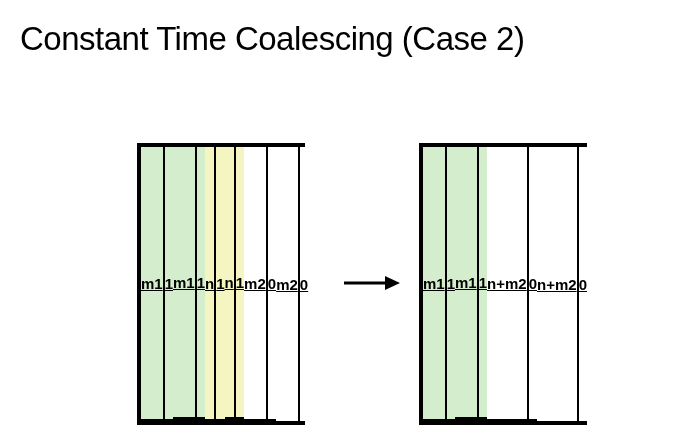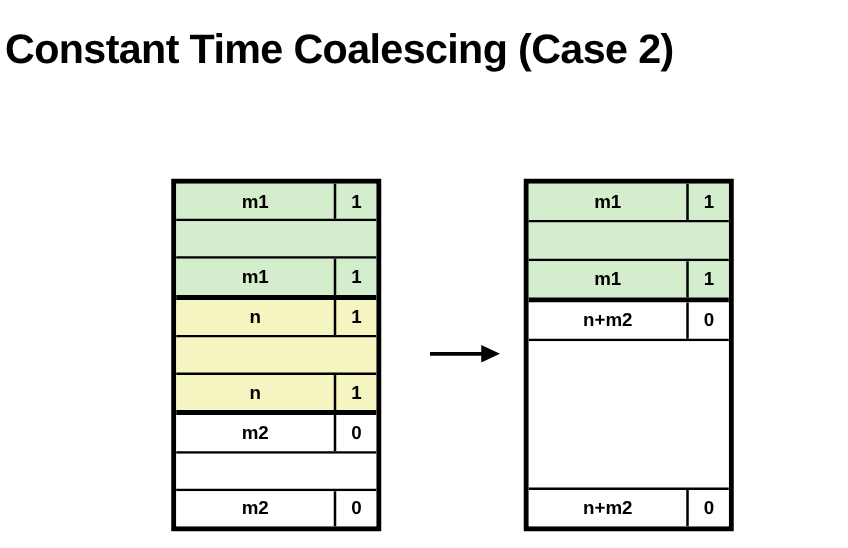--- a/index.html
+++ b/index.html
@@ -6,35 +6,36 @@
   html, body {
     width: 678px; height: 438px;
     background: #ffffff;
     font-family: "Liberation Sans", sans-serif;
     overflow: hidden;
     position: relative;
   }
   .slide { position: relative; width: 678px; height: 438px; }
   .title {
     position: absolute;
-    left: 4px; top: 20px;
+    left: 20px; top: 20px;
     font-size: 33px;
-    font-weight: bold;
+    font-weight: normal;
     color: #000;
     letter-spacing: -0.5px;
     white-space: nowrap;
   }
   .mem-block {
     position: absolute;
     top: 143px;
     width: 168px; height: 282px;
     border: 4px solid #000;
     display: flex;
-    flex-direction: column;
+    flex-direction: row;
     background: #fff;
+    text-decoration: underline;
   }
   .mem-block.left  { left: 137px; }
   .mem-block.right { left: 419px; }
   .mem-row {
     flex: 1 1 0;
     display: flex;
     border-bottom: 2px solid #000;
     min-height: 0;
   }
   .mem-row.thick { border-bottom-width: 4px; }

